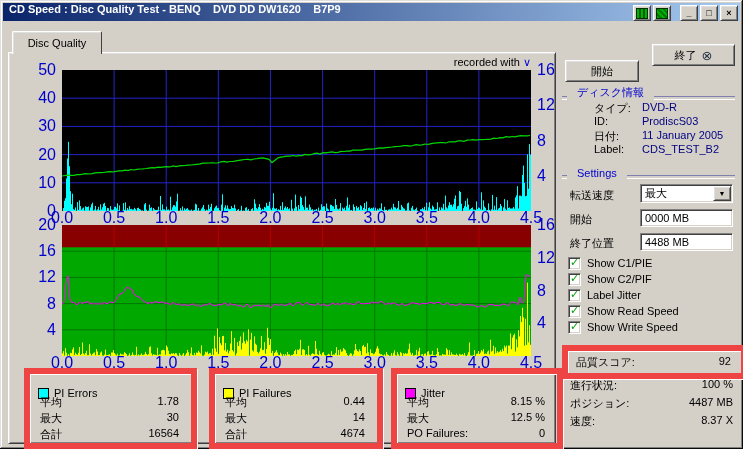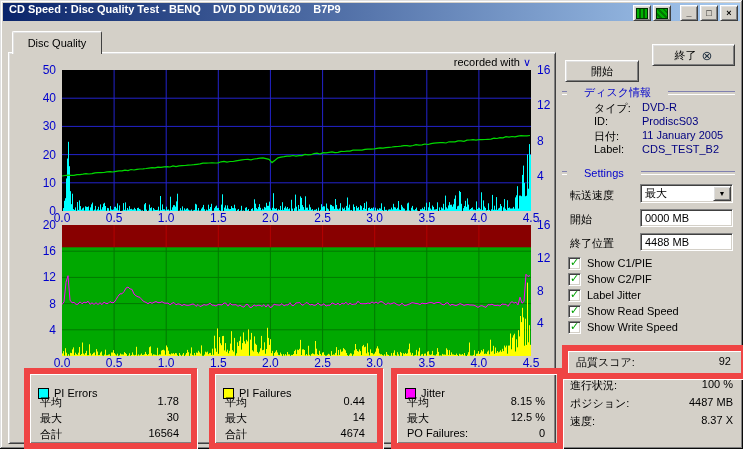--- a/index.html
+++ b/index.html
@@ -17,32 +17,32 @@
   .gicon{width:10px;height:9px;border:1px solid #003000;background:repeating-linear-gradient(90deg,#00b000 0 2px,#006000 2px 4px);}
   .gicon2{background:repeating-linear-gradient(45deg,#00b000 0 2px,#007800 2px 4px);}
   .tab{position:absolute;left:12px;top:31px;width:88px;height:22px;background:#d4d0c8;z-index:3;
     border:1px solid;border-color:#fff #404040 #d4d0c8 #fff;border-bottom:none;border-radius:2px 2px 0 0;
     box-shadow:inset 1px 1px 0 #dfdfdf;display:flex;align-items:center;justify-content:center;}
   .tabpage{position:absolute;left:8px;top:52px;width:546px;height:390px;
     border:1px solid;border-color:#fff #404040 #404040 #fff;box-shadow:inset 1px 1px 0 #dfdfdf,inset -1px -1px 0 #808080;}
   .plot{position:absolute;font-size:0;}
   #chartTop{left:62px;top:70px;width:469px;height:141px;}
   #chartBottom{left:62px;top:225px;width:469px;height:131px;}
-  .axis{position:absolute;color:#0000cc;font-size:12px;}
+  .axis{position:absolute;color:#0000cc;font-size:16px;}
   .axis span{white-space:nowrap;}
   .recorded{position:absolute;left:331px;top:56px;width:200px;text-align:right;color:#000;}
   .chev{color:#0000cc;}
   .groupbox{position:absolute;border:6px solid #ef4444;box-shadow:1px 1px 0 #ffffff,inset 1px 1px 0 #ffffff;}
   .legend-title{position:absolute;left:8px;top:4px;display:flex;align-items:center;gap:5px;margin-top:9px;}
   .swatch{width:9px;height:9px;border:1px solid #000;display:inline-block;}
   .lrow{position:absolute;left:10px;right:12px;display:flex;justify-content:space-between;}
   .btn{position:absolute;background:#d4d0c8;border:1px solid;border-color:#fff #404040 #404040 #fff;
     box-shadow:inset 1px 1px 0 #dfdfdf,inset -1px -1px 0 #808080;display:flex;align-items:center;justify-content:center;gap:5px;cursor:default;}
   .exit-icon{font-size:13px;color:#203040;line-height:1;}
-  .section-title{position:absolute;display:flex;align-items:center;gap:17px;}
+  .section-title{position:absolute;display:flex;align-items:flex-end;gap:10px;}
   .stitle{color:#0000cc;white-space:nowrap;}
   .stub{width:5px;height:2px;border-top:1px solid #8080b0;border-bottom:1px solid #fff;}
   .sline{flex:1;height:2px;border-top:1px solid #8080b0;border-bottom:1px solid #fff;}
   .prow{position:absolute;display:flex;}
   .plabel{display:inline-block;width:48px;color:#000;margin-left:24px;}
   .pvalue{color:#000080;}
   .slabel{position:absolute;color:#000;}
   .sunken{background:#fff;border:1px solid;border-color:#808080 #fff #fff #808080;
     box-shadow:inset 1px 1px 0 #404040,inset -1px -1px 0 #d4d0c8;}
   .dropdown{position:absolute;display:flex;align-items:center;padding-left:4px;box-sizing:border-box;}

